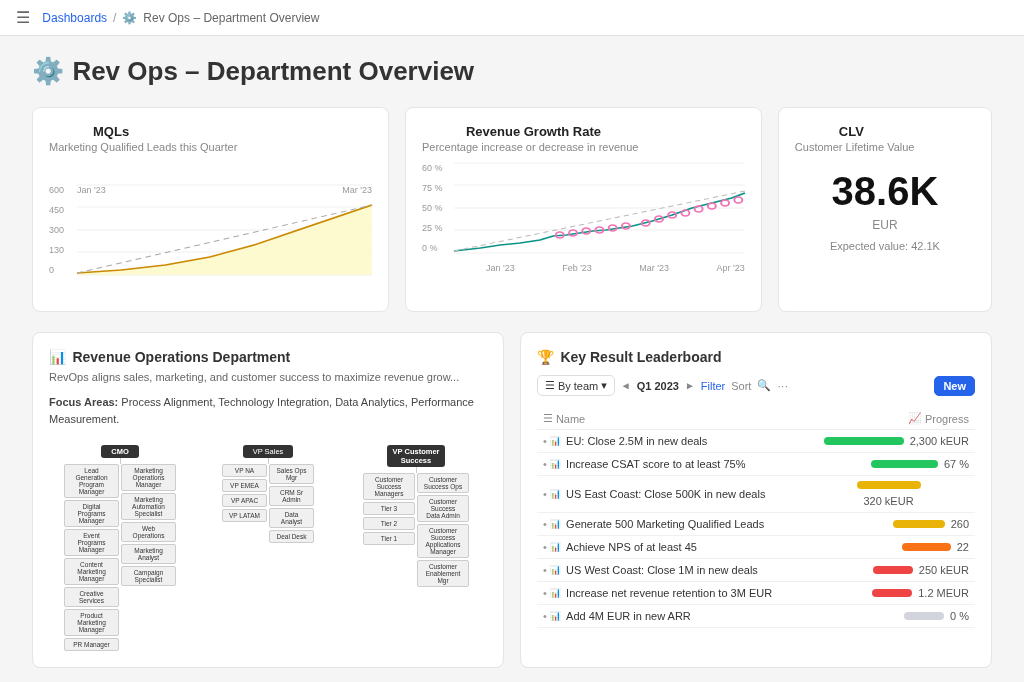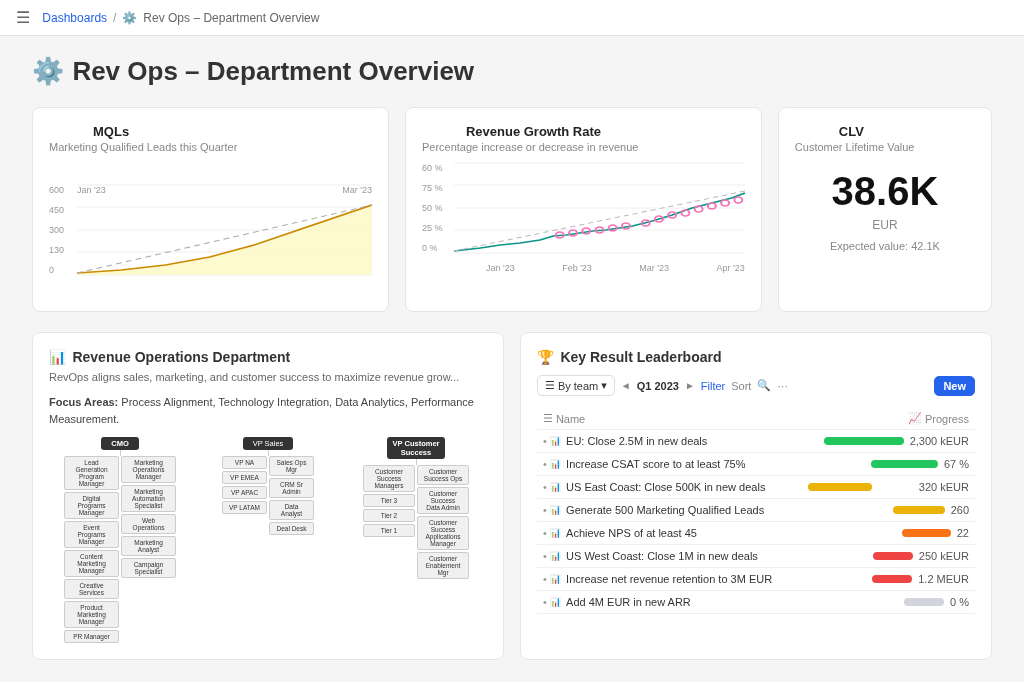--- a/index.html
+++ b/index.html
@@ -193,21 +193,21 @@
       <div class="section-title">
         <span>📊</span>
         <span>Revenue Operations Department</span>
       </div>
       <div class="section-desc">RevOps aligns sales, marketing, and customer success to maximize revenue grow...</div>
       <div class="focus-areas">
         <strong>Focus Areas:</strong>
         <span>Process Alignment, Technology Integration, Data Analytics, Performance Measurement.</span>
       </div>
 
-      <div class="org-chart" style="font-size:7px; margin-top:8px;">
+      <div class="org-chart" style="font-size:7px; margin-top:16px;">
 
         <div style="display:grid; grid-template-columns: 1fr 1fr 1fr; gap:6px; text-align:center;">
 
           <div style="display:flex; flex-direction:column; align-items:center;">
             <div style="background:#333; color:#fff; font-size:7.5px; padding:2px 10px; border-radius:3px; font-weight:600; white-space:nowrap;">CMO</div>
             <div style="width:1px; height:6px; background:#ccc;"></div>
             <div style="display:flex; gap:2px;">
               <div style="display:flex; flex-direction:column; align-items:center; gap:2px;">
                 <div style="background:#f0f0f0; border:1px solid #ccc; padding:2px 4px; border-radius:2px; font-size:6.5px; text-align:center; width:55px;">Lead Generation<br>Program Manager</div>
                 <div style="background:#f0f0f0; border:1px solid #ccc; padding:2px 4px; border-radius:2px; font-size:6.5px; text-align:center; width:55px;">Digital Programs<br>Manager</div>
@@ -341,21 +341,21 @@
     </tr>
             <tr>
       <td>
         <span style="display:flex;align-items:center;gap:4px;">
           <span style="color:#999;">•</span>
           <span style="font-size:9px;">📊</span>
           <span>US East Coast: Close 500K in new deals</span>
         </span>
       </td>
       <td style="text-align:right;">
-        <div class="progress-bar-wrap" style="justify-content:space-between;">
+        <div class="progress-bar-wrap" style="justify-content:flex-end;flex-direction:column;">
           <div class="progress-bar" style="width:64px;background:#eab308;height:8px;border-radius:4px;"></div>
           <span class="progress-value">320 kEUR</span>
         </div>
       </td>
     </tr>
             <tr>
       <td>
         <span style="display:flex;align-items:center;gap:4px;">
           <span style="color:#999;">•</span>
           <span style="font-size:9px;">📊</span>

